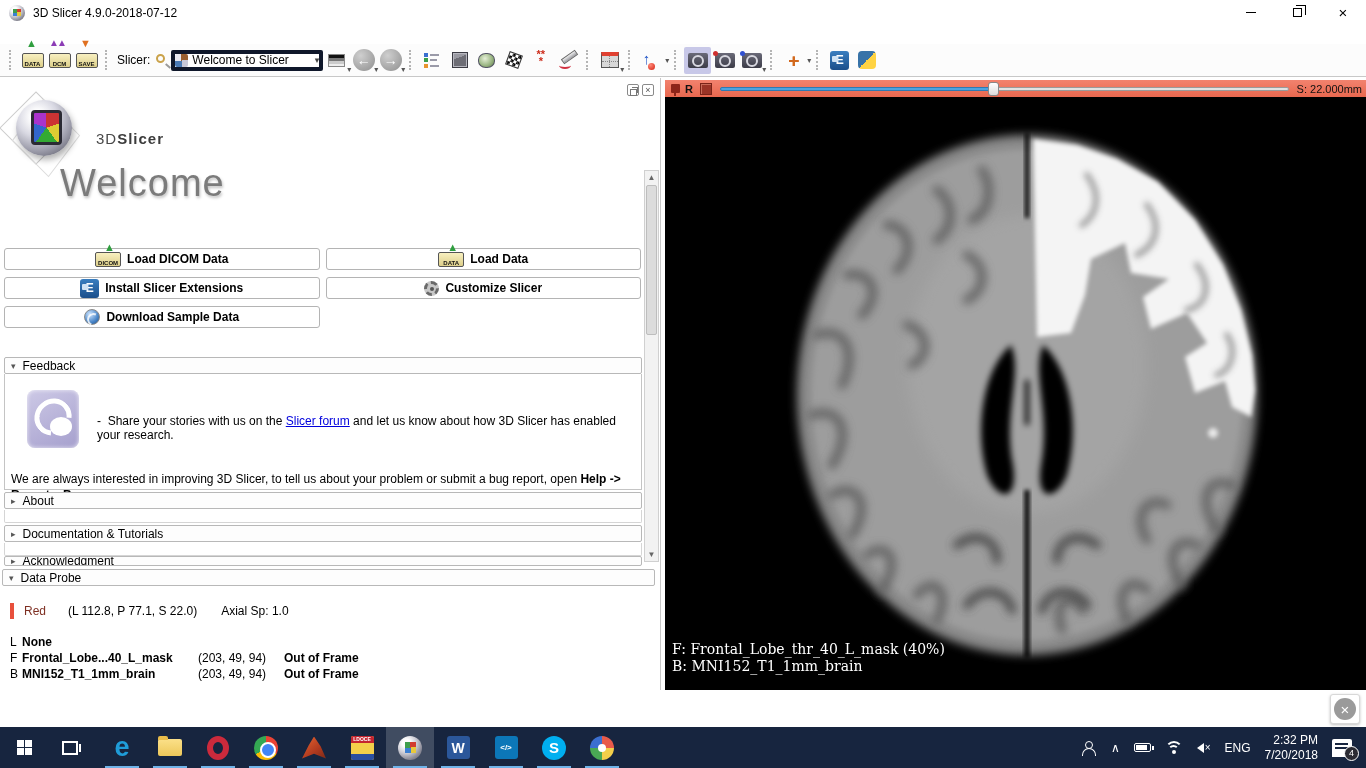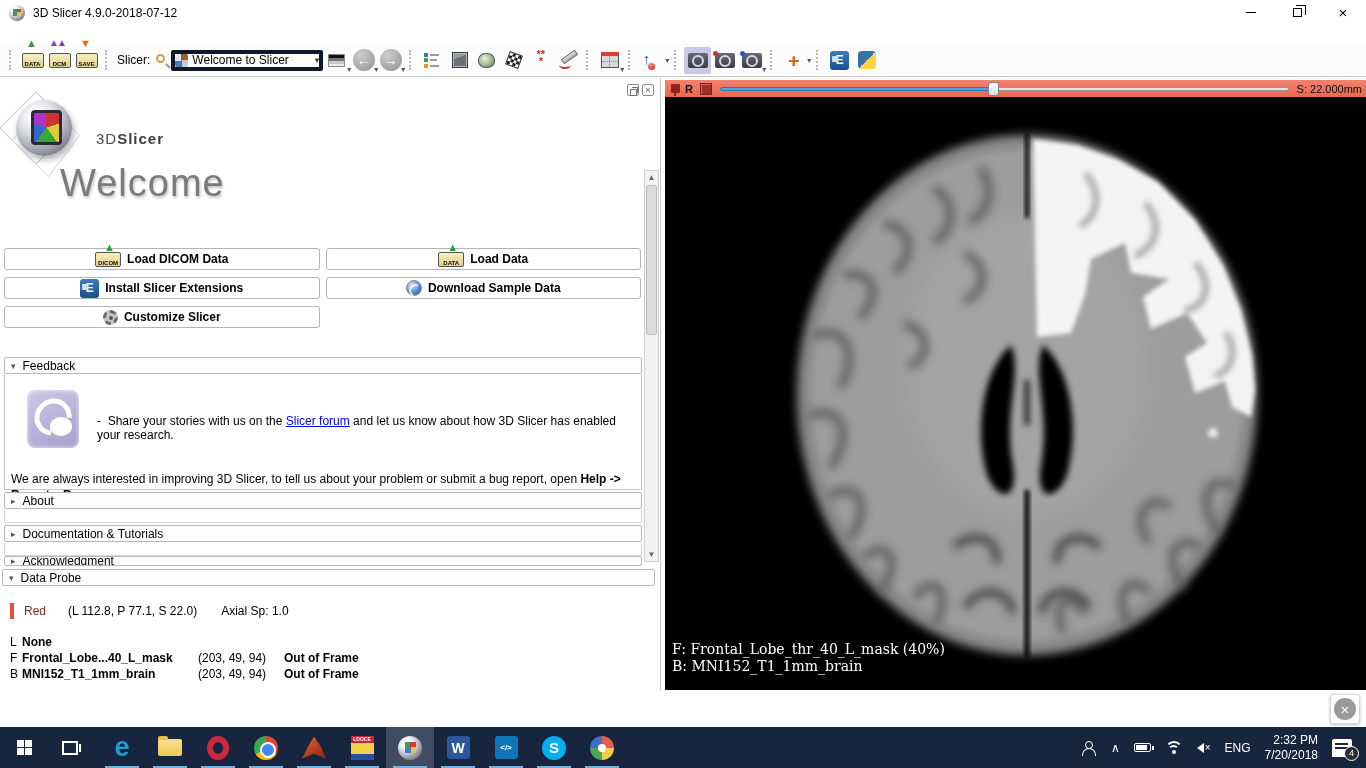--- a/index.html
+++ b/index.html
@@ -364,26 +364,26 @@
             <span class="folder-ico" style="width:26px">DATA</span>
             <span class="arrow-up-g" style="left:9px">▲</span>
           </span>
         <span>Load Data</span>
       </div>
       <div class="big-btn">
         <span class="ext-ico">E</span>
         <span>Install Slicer Extensions</span>
       </div>
       <div class="big-btn">
+        <span class="gear-ico"></span>
+        <span>Customize Slicer</span>
+      </div>
+      <div class="big-btn">
         <span class="globe-ico"></span>
         <span>Download Sample Data</span>
-      </div>
-      <div class="big-btn">
-        <span class="gear-ico"></span>
-        <span>Customize Slicer</span>
       </div>
     </div>
 
     <div class="collapse-hdr" style="top:279px">
       <span class="tri">▾</span>
       <span>Feedback</span>
     </div>
     <div class="feedback-body">
       <span class="chat-ico"></span>
       <div class="share-line">-&nbsp;&nbsp;<span>Share your stories with us on the </span><a href="#">Slicer forum</a><span> and let us know about how 3D Slicer has enabled your research.</span></div>

